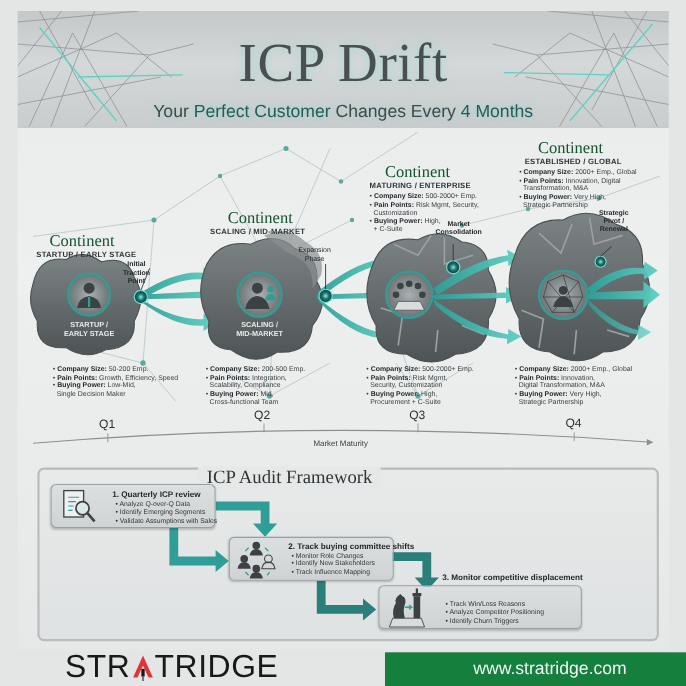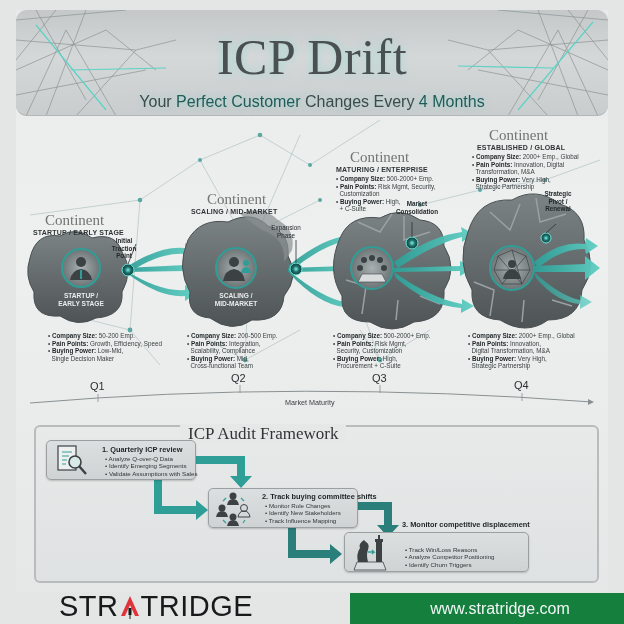--- a/index.html
+++ b/index.html
@@ -12,40 +12,39 @@
   }
   .canvas {
     position: absolute; left: 16px; top: 10px; width: 592px; height: 582px;
     background: linear-gradient(180deg, #e9eaea 0%, #eef0f0 40%, #e6e8e8 100%);
   }
   .header {
     position: absolute; left: 16px; top: 10px; width: 592px; height: 106px;
     background: linear-gradient(180deg, #c4c8c9 0%, #d5d8d9 45%, #c9cdce 100%);
     border-bottom: 1px solid #b2b7b8;
     overflow: hidden;
-    border-radius: 11px;
   }
   .header svg.deco { position: absolute; top: 0; }
   .title {
     position: absolute; left: 0; right: 0; top: 18px; text-align: center;
     font-family: "Liberation Serif", serif; font-size: 50px; color: #4a5052;
     letter-spacing: 0.5px;
     text-shadow: 0 0 8px rgba(120,220,210,0.55);
   }
   .subtitle {
     position: absolute; left: 0; right: 0; top: 83px; text-align: center;
     font-size: 16px; color: #41484a;
     text-shadow: 0 0 6px rgba(120,220,210,0.5);
   }
   .subtitle .hl { color: #1f5c58; }
 
   .stage-svg { position: absolute; left: 0; top: 115px; }
 
   .cont-title {
-    position: absolute; font-family: "Liberation Serif", serif; font-size: 15px; color: #737373;
+    position: absolute; font-family: "Liberation Serif", serif; font-size: 15px; color: #14532d;
   }
   .cont-sub { position: absolute; font-size: 7px; font-weight: bold; color: #2f3537; letter-spacing: 0.2px; }
   .bullets { position: absolute; font-size: 6.3px; line-height: 7.6px; color: #3a4042; }
   .bullets b { color: #1f2527; }
   .bullets div { white-space: nowrap; }
   .callout { position: absolute; font-size: 6.3px; line-height: 7.5px; font-weight: bold; color: #23292b; text-align: center; }
   .blob-label { position: absolute; font-size: 6.6px; line-height: 8px; font-weight: bold; color: #e8ecec; text-align: center; }
 
   .q { position: absolute; font-size: 11px; color: #2a3032; }
   .maturity { position: absolute; left: 285px; top: 398px; font-size: 7.2px; color: #3a4042; }

